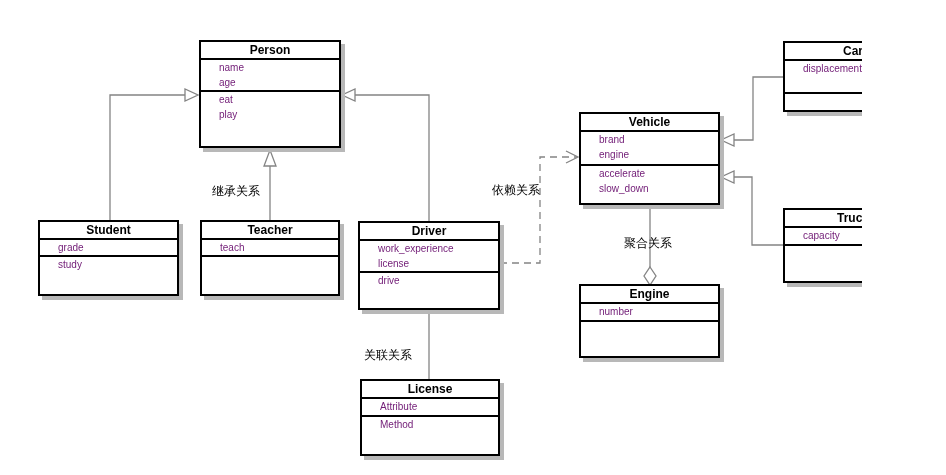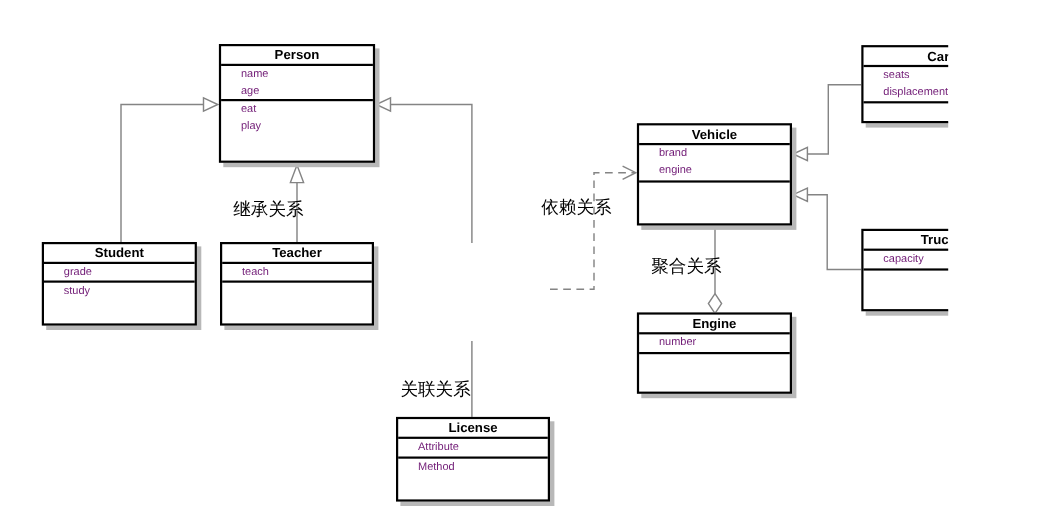--- a/index.html
+++ b/index.html
@@ -12,21 +12,21 @@
     position:absolute; background:#ffffff; border:2px solid #000;
     box-sizing:border-box; box-shadow:4px 4px 0 #b8b8b8;
   }
   .uml-title {
     height:16px; line-height:16px; border-bottom:2px solid #000;
     font-weight:bold; font-size:12px; text-align:center; white-space:nowrap; overflow:hidden;
   }
   .uml-sec { border-bottom:2px solid #000; box-sizing:border-box; overflow:hidden; }
   .uml-sec.methods { border-bottom:none; }
   .uml-line { font-size:10px; line-height:15px; padding:0 18px; white-space:nowrap; overflow:hidden; color:#701a75; }
-  .rel-label { position:absolute; font-size:16px; line-height:14px; color:#000; white-space:nowrap; }
+  .rel-label { position:absolute; font-size:12px; line-height:14px; color:#000; white-space:nowrap; }
 </style>
 </head>
 <body>
 
 <div class="canvas">
 
   <svg class="connectors" viewBox="0 0 946 475" xmlns="http://www.w3.org/2000/svg">
 
     <g stroke="#848484" stroke-width="1.3" fill="none">
       <path d="M110,220 L110,95 L185,95"></path>
@@ -90,62 +90,75 @@
     </div>
   </div>
 
   <div class="uml-box" style="left:200px;top:220px;width:140px;height:76px">
     <div class="uml-title">Teacher</div>
     <div class="uml-sec attrs" style="height:17px">
       <div class="uml-line">teach</div>
     </div>
   </div>
 
+  <div class="uml-box" style="left:358px;top:221px;width:142px;height:89px">
+    <div class="uml-title">Driver</div>
+    <div class="uml-sec attrs" style="height:32px">
+      <div class="uml-line">work_experience</div>
+      <div class="uml-line">license</div>
+    </div>
+    <div class="uml-sec methods">
+      <div class="uml-line">drive</div>
+    </div>
+  </div>
 
   <div class="uml-box" style="left:360px;top:379px;width:140px;height:77px">
     <div class="uml-title">License</div>
     <div class="uml-sec attrs" style="height:18px">
       <div class="uml-line">Attribute</div>
     </div>
     <div class="uml-sec methods">
       <div class="uml-line">Method</div>
     </div>
   </div>
 
   <div class="uml-box" style="left:579px;top:112px;width:141px;height:93px">
     <div class="uml-title">Vehicle</div>
     <div class="uml-sec attrs" style="height:34px">
       <div class="uml-line">brand</div>
       <div class="uml-line">engine</div>
     </div>
+    <div class="uml-sec methods">
+      <div class="uml-line">accelerate</div>
+      <div class="uml-line">slow_down</div>
+    </div>
   </div>
 
   <div class="uml-box" style="left:579px;top:284px;width:141px;height:74px">
     <div class="uml-title">Engine</div>
     <div class="uml-sec attrs" style="height:18px">
       <div class="uml-line">number</div>
     </div>
     <div class="uml-sec methods"></div>
   </div>
 
   <div class="uml-box" style="left:783px;top:41px;width:140px;height:71px">
     <div class="uml-title">Car</div>
     <div class="uml-sec attrs" style="height:33px">
-      <div class="uml-line">seats</div>
       <div class="uml-line">displacement</div>
     </div>
     <div class="uml-sec methods"></div>
   </div>
 
   <div class="uml-box" style="left:783px;top:208px;width:140px;height:75px">
     <div class="uml-title">Truck</div>
     <div class="uml-sec attrs" style="height:18px">
       <div class="uml-line">capacity</div>
     </div>
     <div class="uml-sec methods"></div>
   </div>
 
   <div class="rel-label" style="left:212px;top:184px">继承关系</div>
   <div class="rel-label" style="left:492px;top:183px">依赖关系</div>
   <div class="rel-label" style="left:364px;top:348px">关联关系</div>
-  <div class="rel-label" style="left:592px;top:236px">聚合关系</div>
+  <div class="rel-label" style="left:624px;top:236px">聚合关系</div>
 
 </div>
 
 </body></html>

